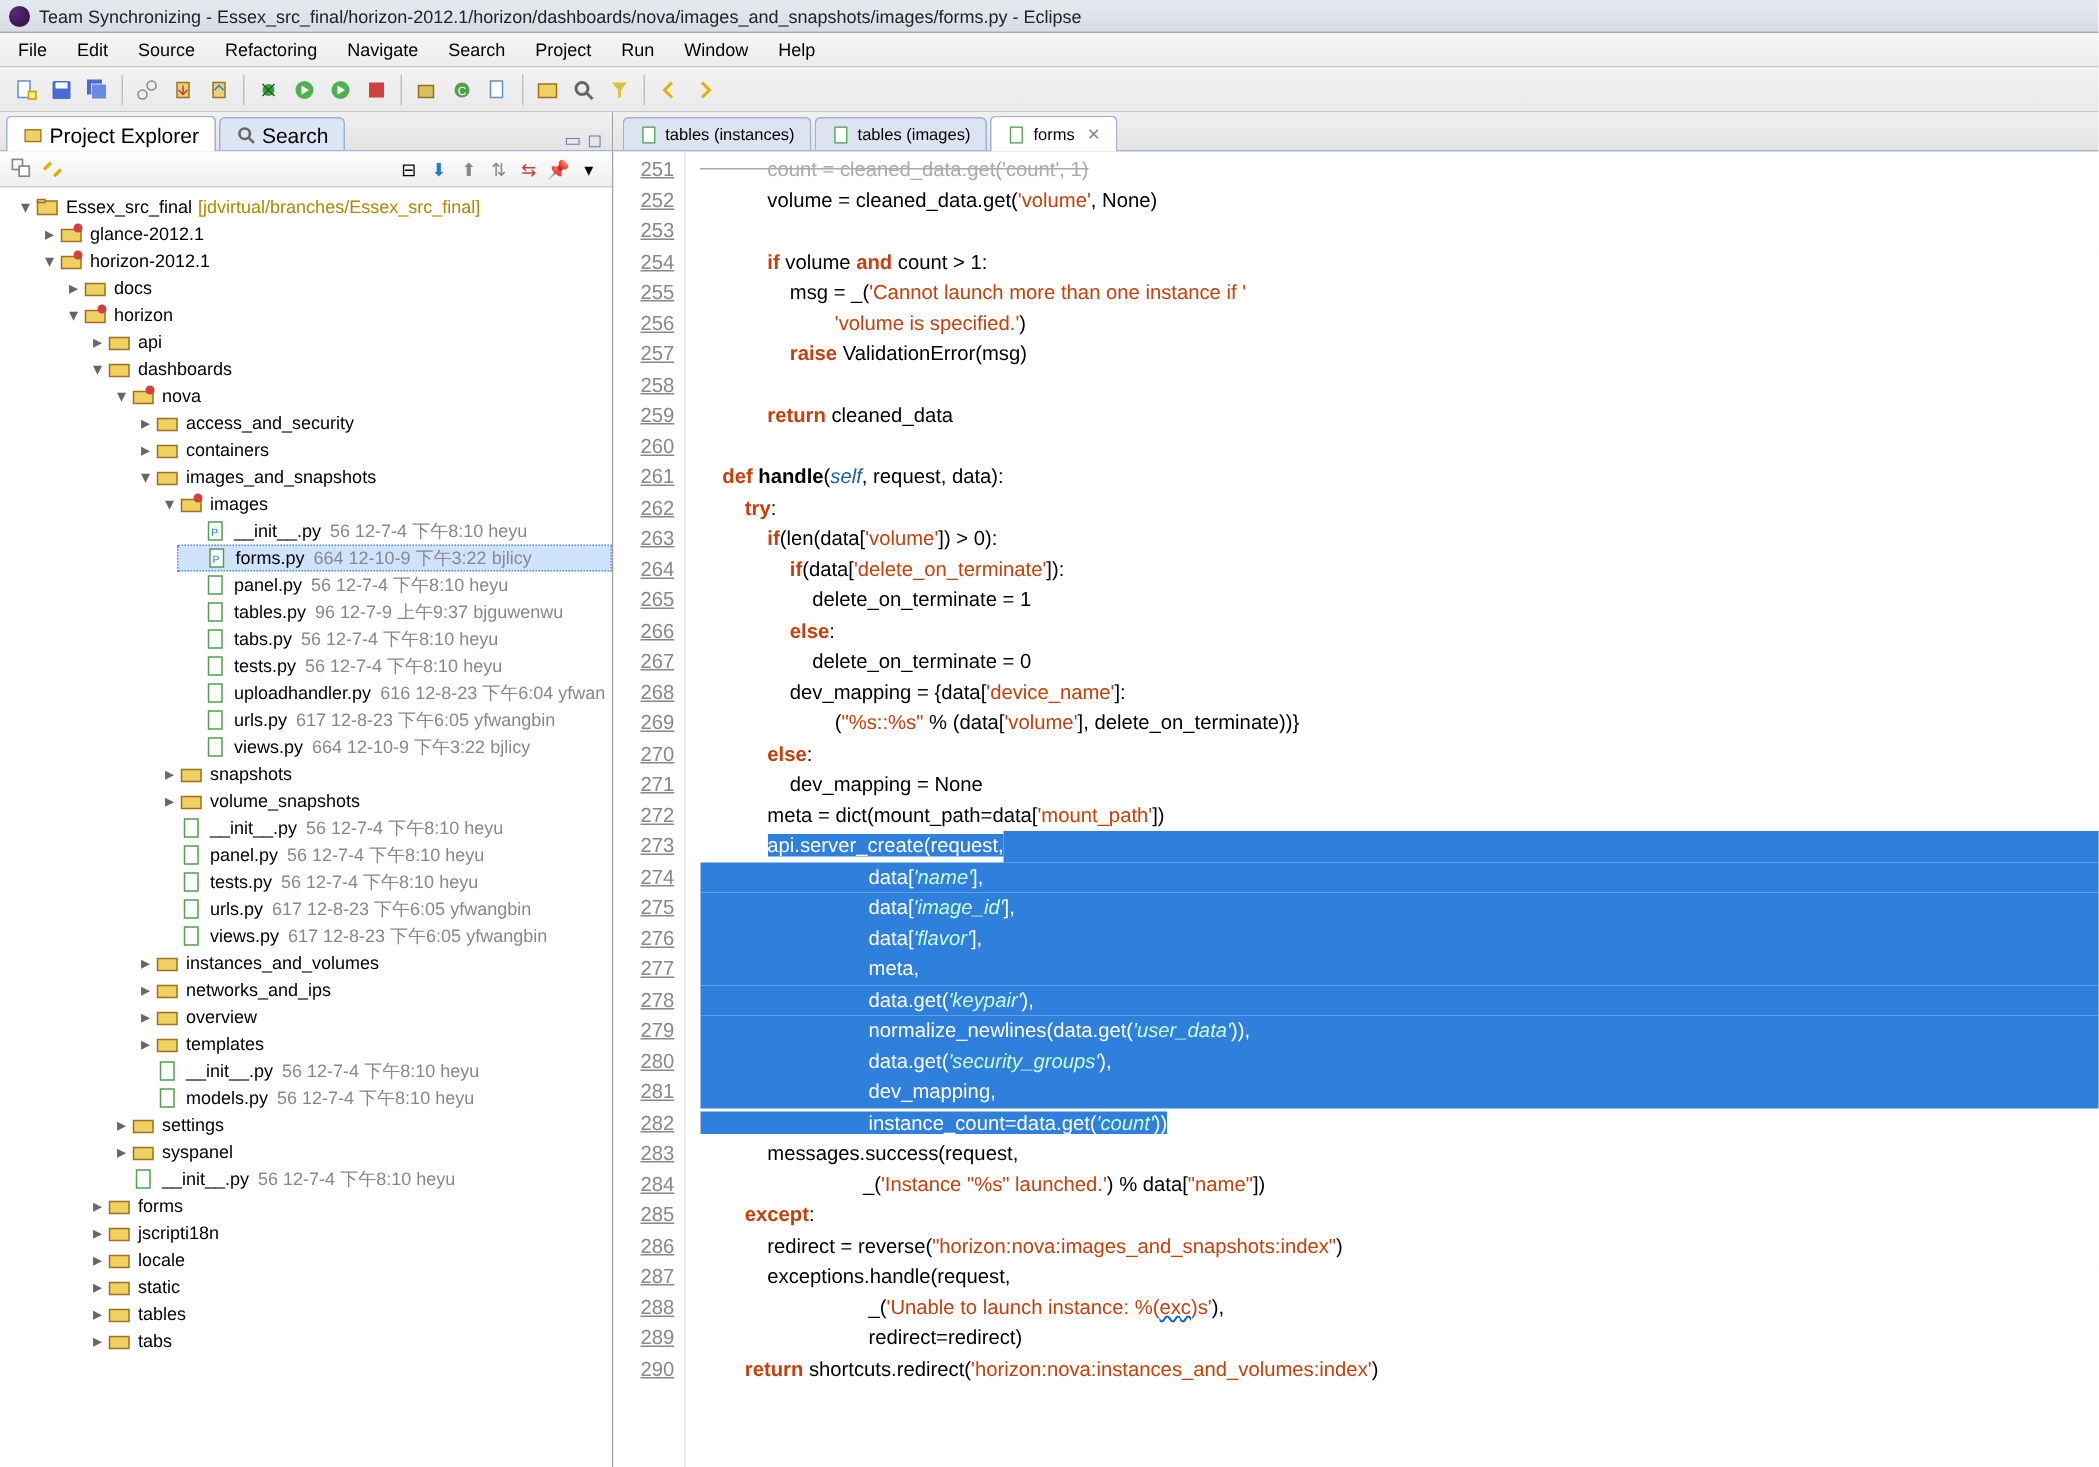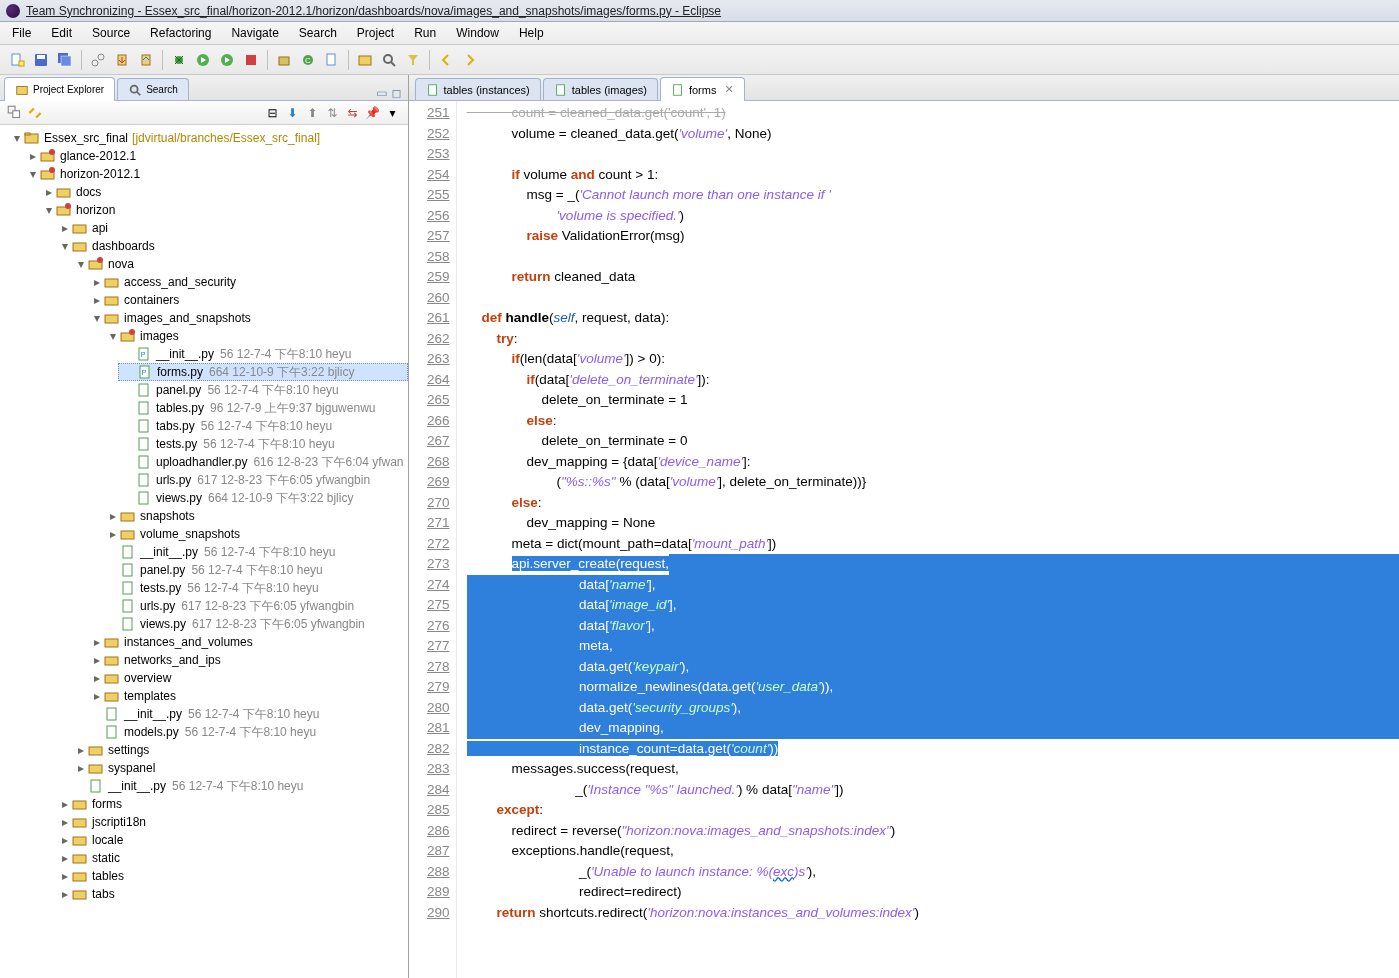--- a/index.html
+++ b/index.html
@@ -1,29 +1,29 @@
 <!DOCTYPE html>
 <html><head>
 <meta charset="utf-8">
 <style>
 * { margin: 0; padding: 0; box-sizing: border-box; font-family: "Segoe UI", Tahoma, sans-serif; }
 body { background: #f0f0f0; font-size: 12px; color: #000; overflow: hidden; width: 1399px; height: 978px; }
 .titlebar { height: 22px; background: linear-gradient(#e6eaf0, #d8dde6); border-bottom: 1px solid #a0a8b8; display: flex; align-items: center; padding: 0 6px; }
 .titlebar .eclipse-icon { width: 14px; height: 14px; margin-right: 6px; background: radial-gradient(circle at 30% 30%, #5a2a7a, #2a103a); border-radius: 50%; }
-.titlebar .title { font-size: 12px; color: #222; text-decoration: underline; }
+.titlebar .title { font-size: 12px; color: #222; }
 .menubar { height: 23px; background: linear-gradient(#f6f6f6, #ececec); border-bottom: 1px solid #c8c8c8; display: flex; align-items: center; padding: 0 2px; }
 .menubar .mitem { padding: 3px 10px; cursor: default; }
 .toolbar { height: 30px; background: linear-gradient(#f3f3f3, #e9e9e9); border-bottom: 1px solid #c8c8c8; display: flex; align-items: center; padding: 0 6px; gap: 2px; }
 .toolbar .tbtn { width: 22px; height: 22px; border: 1px solid transparent; border-radius: 2px; display: flex; align-items: center; justify-content: center; }
 .toolbar .sep { width: 1px; height: 20px; background: #c0c0c0; margin: 0 3px; }
 .toolbar svg { width: 16px; height: 16px; }
 .workbench { display: flex; height: calc(978px - 22px - 23px - 30px); }
 .leftpane { width: 451px; border-right: 1px solid #a0a0a0; background: #fff; display: flex; flex-direction: column; }
 .left-tabs { height: 26px; background: linear-gradient(#f0f0f0,#e4e4e4); border-bottom: 1px solid #a7b6d3; display:flex; align-items:flex-end; padding-left:4px;}
-.left-tabs .ltab { height: 22px; display:flex; align-items:center; gap:4px; padding: 0 10px; border:1px solid #9fb2d1; border-bottom:none; border-top-left-radius:4px; border-top-right-radius:4px; background:#dce6f4; margin-right:2px; font-size:10px;}
+.left-tabs .ltab { height: 22px; display:flex; align-items:center; gap:4px; padding: 0 10px; border:1px solid #9fb2d1; border-bottom:none; border-top-left-radius:4px; border-top-right-radius:4px; background:#dce6f4; margin-right:2px; font-size:14px;}
 .left-tabs .ltab.active { background:#fff; height:24px; position:relative; top:1px; }
 .left-tabs .tabicons { margin-left:auto; margin-right:6px; display:flex; gap:4px; }
 .treetoolbar { height: 24px; background: linear-gradient(#fdfdfd,#efefef); border-bottom: 1px solid #d0d0d0; display:flex; align-items:center; padding:0 6px; gap:2px; }
 .treetoolbar .tt { width:18px; height:18px; display:flex; align-items:center; justify-content:center; }
 .tree { flex:1; overflow:auto; padding: 4px 0 40px 0; font-size: 12px; }
 .tree ul { list-style:none; padding-left: 16px; }
 .tree > ul { padding-left: 6px; }
 .tree li { white-space: nowrap; }
 .row { display:flex; align-items:center; height: 18px; padding: 0 4px; }
 .row.selected { background: #cfe3ff; border: 1px dotted #6a8ecf; height:18px; }
@@ -40,21 +40,21 @@
 .edittabs .etab .close { color:#888; margin-left:4px; }
 .editor { flex:1; display:flex; overflow:hidden; font-family: Consolas, "DejaVu Sans Mono", monospace; font-size: 13.5px; line-height: 20.5px; }
 .gutter { width:48px; text-align:right; color:#888; background:#fff; border-right:1px solid #e8e8e8; padding:2px 6px 0 0; user-select:none; }
 .gutter div { height:20.5px;text-decoration:underline; }
 .codewrap { flex:1; overflow:hidden; position:relative; }
 .code { padding: 2px 0 0 10px; }
 .line { height:20.5px; white-space:pre; }
 .sel { background:#2f7fdc; color:#fff; }
 .sel .selstr { color:#c7ffcf; font-style:italic;margin-top:29px; }
 .kw { color:#c2410c; font-weight:bold; }
-.str { color:#8b5cf6; font-style:italic; }
+.str { color:#c2410c; }
 .fn { color:#000; font-weight:bold; }
 .squig { text-decoration: underline; text-decoration-style: wavy; text-decoration-color: #0066cc; }
 .mini-icon { width:14px; height:14px; }
 </style>
 </head>
 <body>
 
 <div class="titlebar">
   <div class="eclipse-icon"></div>
   <div class="title">Team Synchronizing - Essex_src_final/horizon-2012.1/horizon/dashboards/nova/images_and_snapshots/images/forms.py - Eclipse</div>

